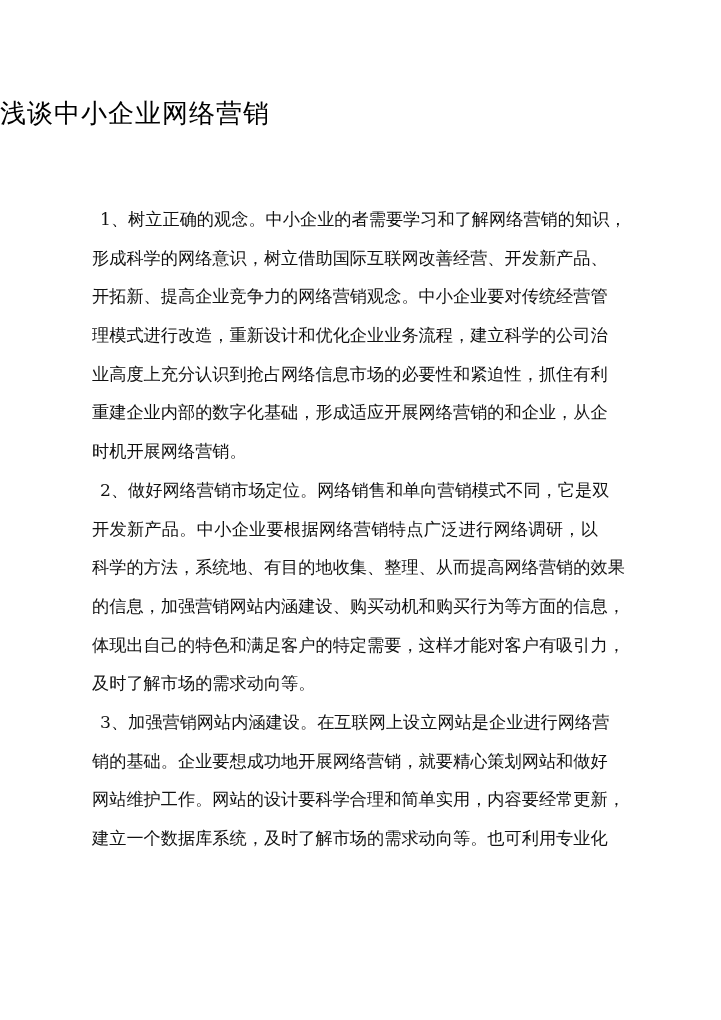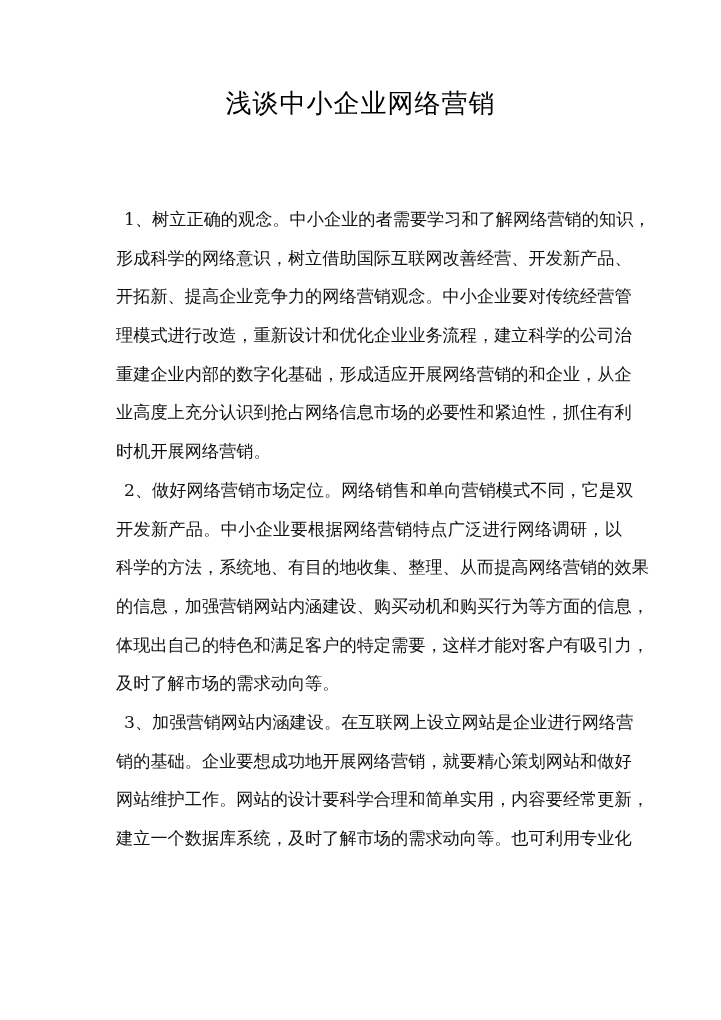--- a/index.html
+++ b/index.html
@@ -1,37 +1,37 @@
 <!DOCTYPE html>
 <html><head>
 <meta charset="utf-8">
 <style>
   html, body { margin: 0; padding: 0; background: #ffffff; }
   body { width: 721px; height: 1020px; position: relative; overflow: hidden;
          font-family: "DejaVu Serif", "Liberation Serif", serif; color: #111; }
-  .title { position: absolute; top: 86px; left: 0; width: 721px; text-align: center;
+  .title { position: absolute; top: 96px; left: 0; width: 721px; 
            font-size: 26px; letter-spacing: 1px; color: #000; }
-  .body-text { position: absolute; top: 205px; left: 116px; width: 506px; }
+  .body-text { position: absolute; top: 205px; left: 92px; width: 506px; }
   .line { height: 38.7px; line-height: 28px; font-size: 17.2px; white-space: nowrap;
           text-align: justify; text-align-last: justify; overflow: visible; }
   .line.last { text-align-last: left; }
   .line.indent { padding-left: 8px; }
 </style>
 </head>
 <body>
 
 <div class="title">浅谈中小企业网络营销</div>
 
 <div class="body-text">
   <div class="line indent">1、树立正确的观念。中小企业的者需要学习和了解网络营销的知识，</div>
   <div class="line">形成科学的网络意识，树立借助国际互联网改善经营、开发新产品、</div>
   <div class="line">开拓新、提高企业竞争力的网络营销观念。中小企业要对传统经营管</div>
   <div class="line">理模式进行改造，重新设计和优化企业业务流程，建立科学的公司治</div>
+  <div class="line">业高度上充分认识到抢占网络信息市场的必要性和紧迫性，抓住有利</div>
   <div class="line">重建企业内部的数字化基础，形成适应开展网络营销的和企业，从企</div>
-  <div class="line">业高度上充分认识到抢占网络信息市场的必要性和紧迫性，抓住有利</div>
   <div class="line last">时机开展网络营销。</div>
   <div class="line indent">2、做好网络营销市场定位。网络销售和单向营销模式不同，它是双</div>
   <div class="line">开发新产品。中小企业要根据网络营销特点广泛进行网络调研，以</div>
   <div class="line">科学的方法，系统地、有目的地收集、整理、从而提高网络营销的效果</div>
   <div class="line">的信息，加强营销网站内涵建设、购买动机和购买行为等方面的信息，</div>
   <div class="line">体现出自己的特色和满足客户的特定需要，这样才能对客户有吸引力，</div>
   <div class="line last">及时了解市场的需求动向等。</div>
   <div class="line indent">3、加强营销网站内涵建设。在互联网上设立网站是企业进行网络营</div>
   <div class="line">销的基础。企业要想成功地开展网络营销，就要精心策划网站和做好</div>
   <div class="line">网站维护工作。网站的设计要科学合理和简单实用，内容要经常更新，</div>

